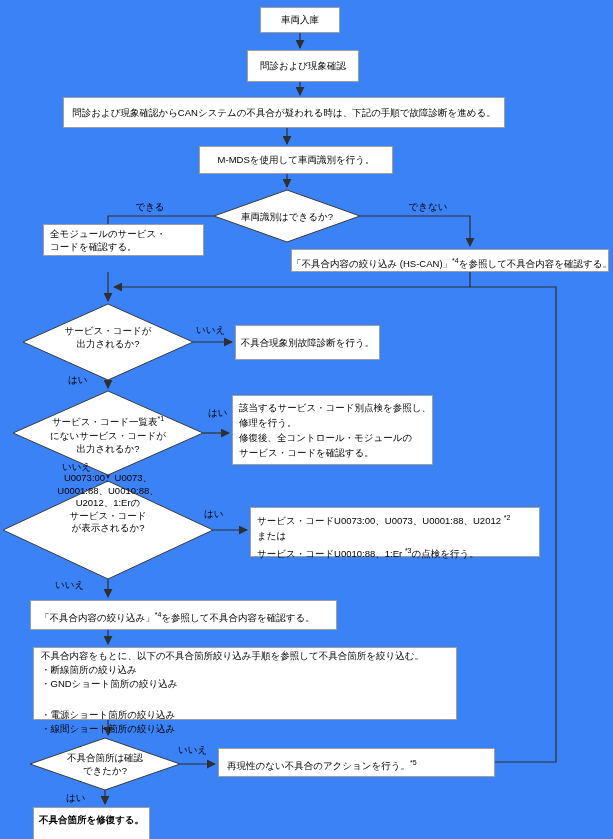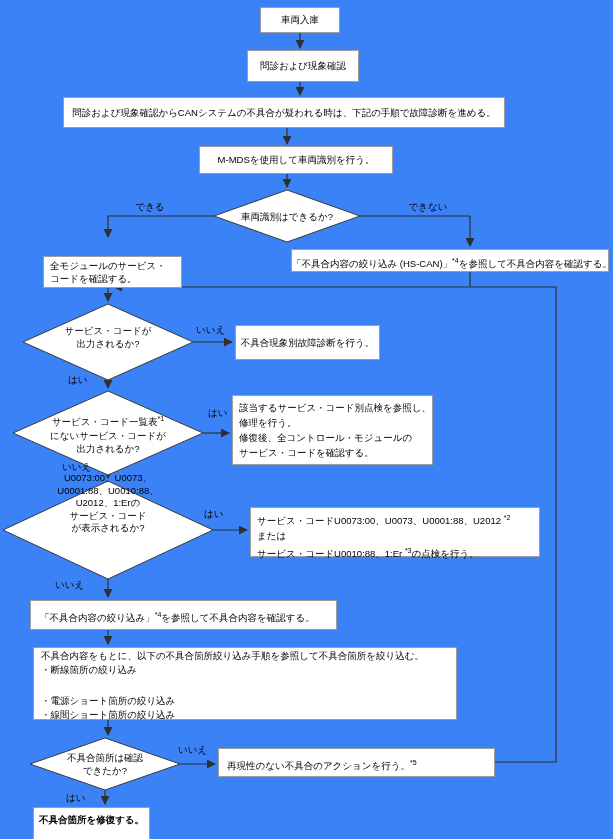--- a/index.html
+++ b/index.html
@@ -73,21 +73,21 @@
   </div>
 
   <div class="box c" style="left:199px;top:146px;width:194px;height:28px;line-height:26px;">
     <span>M-MDSを使用して車両識別を行う。</span>
   </div>
 
   <div class="dtext" style="left:217px;top:210px;width:140px;line-height:13px;">車両識別はできるか?</div>
   <div class="elabel" style="left:128px;top:201px;width:44px;text-align:center;">できる</div>
   <div class="elabel" style="left:400px;top:201px;width:56px;text-align:center;">できない</div>
 
-  <div class="box" style="left:43px;top:256px;width:139px;height:32px;padding:2px 0 0 6px;">
+  <div class="box" style="left:43px;top:224px;width:161px;height:32px;padding:2px 0 0 6px;">
     <div class="ln" style="line-height:13px;">全モジュールのサービス・</div>
     <div class="ln" style="line-height:13px;">コードを確認する。</div>
   </div>
 
   <div class="box c" style="left:291px;top:249px;width:318px;height:23px;line-height:21px;">
     <span>「不具合内容の絞り込み (HS-CAN)」</span><sup class="sup">*4</sup><span>を参照して不具合内容を確認する。</span>
   </div>
 
   <div class="dtext" style="left:38px;top:324px;width:140px;line-height:13px;">
     <div>サービス・コードが</div>
@@ -131,20 +131,21 @@
     <div class="ln" style="line-height:15px;"><span>サービス・コードU0010:88、1:Er </span><sup class="sup">*3</sup><span>の点検を行う。</span></div>
   </div>
 
   <div class="box" style="left:30px;top:600px;width:307px;height:30px;line-height:28px;padding-left:9px;">
     <span>「不具合内容の絞り込み」</span><sup class="sup">*4</sup><span>を参照して不具合内容を確認する。</span>
   </div>
 
   <div class="box" style="left:33px;top:647px;width:424px;height:73px;padding:1px 0 0 7px;">
     <div class="ln" style="line-height:14px;">不具合内容をもとに、以下の不具合箇所絞り込み手順を参照して不具合箇所を絞り込む。</div>
     <div class="ln" style="line-height:14px;">・断線箇所の絞り込み</div>
+    <div class="ln" style="line-height:14px;">・GNDショート箇所の絞り込み</div>
     <div class="ln" style="line-height:14px;margin-top:17px;">・電源ショート箇所の絞り込み</div>
     <div class="ln" style="line-height:14px;">・線間ショート箇所の絞り込み</div>
   </div>
 
   <div class="dtext" style="left:35px;top:751px;width:140px;line-height:13px;">
     <div>不具合箇所は確認</div>
     <div>できたか?</div>
   </div>
   <div class="elabel" style="left:178px;top:744px;">いいえ</div>
   <div class="elabel" style="left:66px;top:792px;">はい</div>

